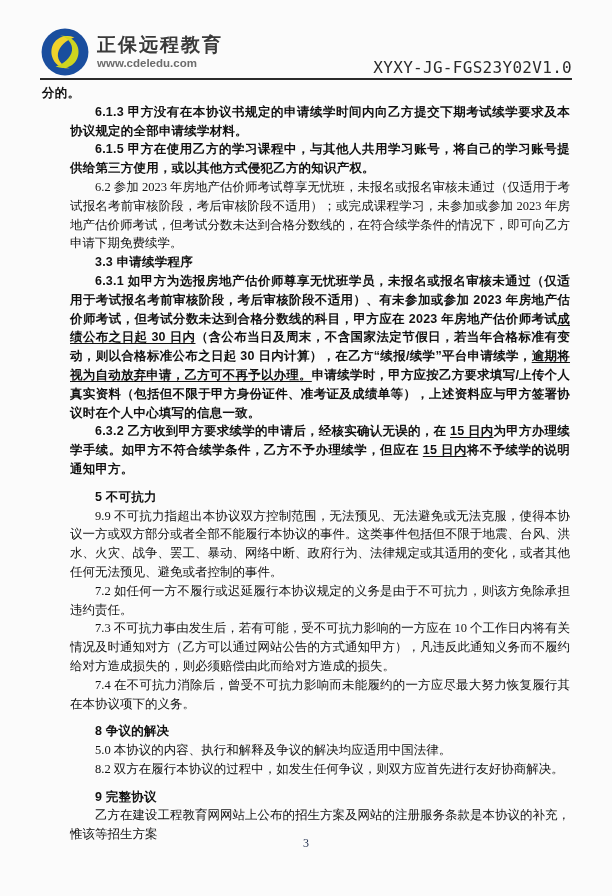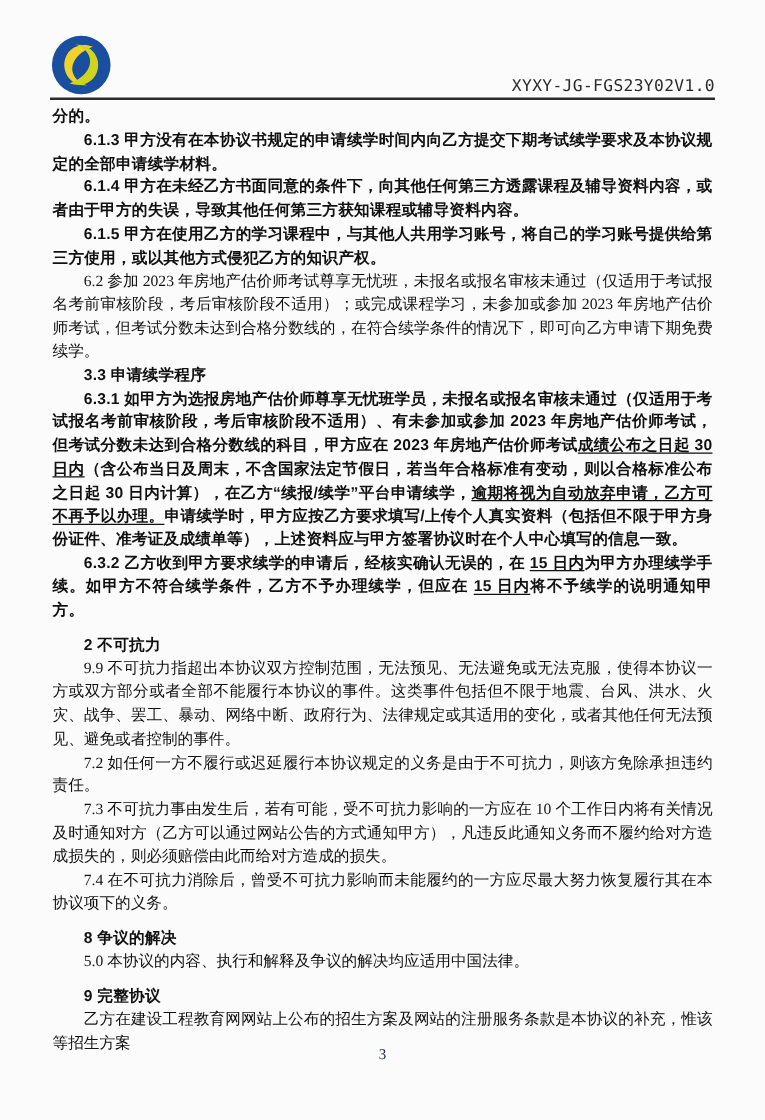--- a/index.html
+++ b/index.html
@@ -35,39 +35,39 @@
     font-family: "Liberation Sans", sans-serif;
     font-size: 11.5px;
     font-weight: 700;
     color: #6b6b6b;
     line-height: 14px;
   }
   .doc-code {
     position: absolute;
     right: 40px; bottom: 3px;
     font-family: "DejaVu Sans Mono", monospace;
-    font-size: 13px;
+    font-size: 16px;
     color: #2a2a2a;
     letter-spacing: 0.3px;
     text-align: right;
   }
   .header-rule {
     position: absolute;
     left: 40px; right: 40px; bottom: 0;
     border-bottom: 2px solid #2b2b2b;
   }
   
   .doc-body {
     margin: 4px 42px 0 42px;
     font-size: 12.5px;
     line-height: 18.8px;
     text-align: justify;
   }
   .para { margin: 0; }
-  .para.indent { text-indent: 2em; }
+  .para.indent { text-indent: 2em; margin-left: 28px; }
   .para.bold, .para.heading {
     font-family: "Liberation Sans", sans-serif;
     font-weight: 700;
     letter-spacing: 0.2px;
   }
   .para.normal { font-weight: 400; }
   .para.heading { margin-top: 9px; }
   .u { text-decoration: underline; text-underline-offset: 2px; }
   
   .footer {
@@ -83,41 +83,45 @@
 
 <div class="page">
 
   <div class="header">
     <div class="logo">
       <svg class="logo-icon" viewBox="0 0 48 48" aria-hidden="true">
         <circle cx="24" cy="24" r="22.5" fill="#1a4e9e"></circle>
         <path d="M33 10 C20 5 8.5 15 11.5 28 C13.5 35.5 20.5 40.5 28.5 39.5 C20 37.5 15 29.5 18 22.5 C21 15.5 27.5 12 33 10 Z" fill="#f0d22c"></path>
         <path d="M15 38 C28 43 39.5 33 36.5 20 C34.5 12.5 27.5 7.5 19.5 8.5 C28 10.5 33 18.5 30 25.5 C27 32.5 20.5 36 15 38 Z" fill="#cfd41f"></path>
       </svg>
+      <div class="logo-text">
+        <div class="logo-title">正保远程教育</div>
+        <div class="logo-url">www.cdeledu.com</div>
+      </div>
     </div>
     <div class="doc-code">XYXY-JG-FGS23Y02V1.0</div>
     <div class="header-rule"></div>
   </div>
 
   <div class="doc-body">
       <p class="para bold"><span>分的。</span></p>
       <p class="para bold indent"><span>6.1.3 甲方没有在本协议书规定的申请续学时间内向乙方提交下期考试续学要求及本协议规定的全部申请续学材料。</span></p>
-      <p class="para bold indent"><span>6.1.4 甲方在未经乙方书面同意的条件下，向其他任何第三方透露课程及辅导资料内容，或者由于甲方的失误，导致其他任何第三方获知课程或辅导资料内容。</span></p>
       <p class="para bold indent"><span>6.1.5 甲方在使用乙方的学习课程中，与其他人共用学习账号，将自己的学习账号提供给第三方使用，或以其他方式侵犯乙方的知识产权。</span></p>
       <p class="para normal indent"><span>6.2 参加 2023 年房地产估价师考试尊享无忧班，未报名或报名审核未通过（仅适用于考试报名考前审核阶段，考后审核阶段不适用）；或完成课程学习，未参加或参加 2023 年房地产估价师考试，但考试分数未达到合格分数线的，在符合续学条件的情况下，即可向乙方申请下期免费续学。</span></p>
       <p class="para bold indent"><span>3.3 申请续学程序</span></p>
       <p class="para bold indent"><span>6.3.1 如甲方为选报房地产估价师尊享无忧班学员，未报名或报名审核未通过（仅适用于考试报名考前审核阶段，考后审核阶段不适用）、有未参加或参加 2023 年房地产估价师考试，但考试分数未达到合格分数线的科目，甲方应在 2023 年房地产估价师考试</span><span class="u">成绩公布之日起 30 日内</span><span>（含公布当日及周末，不含国家法定节假日，若当年合格标准有变动，则以合格标准公布之日起 30 日内计算），在乙方“续报/续学”平台申请续学，</span><span class="u">逾期将视为自动放弃申请，乙方可不再予以办理。</span><span>申请续学时，甲方应按乙方要求填写/上传个人真实资料（包括但不限于甲方身份证件、准考证及成绩单等），上述资料应与甲方签署协议时在个人中心填写的信息一致。</span></p>
       <p class="para bold indent"><span>6.3.2 乙方收到甲方要求续学的申请后，经核实确认无误的，在 </span><span class="u">15 日内</span><span>为甲方办理续学手续。如甲方不符合续学条件，乙方不予办理续学，但应在 </span><span class="u">15 日内</span><span>将不予续学的说明通知甲方。</span></p>
-      <p class="para heading indent"><span>2 不可抗力</span></p>
+      <p class="para heading indent"><span>5 不可抗力</span></p>
       <p class="para normal indent"><span>9.9 不可抗力指超出本协议双方控制范围，无法预见、无法避免或无法克服，使得本协议一方或双方部分或者全部不能履行本协议的事件。这类事件包括但不限于地震、台风、洪水、火灾、战争、罢工、暴动、网络中断、政府行为、法律规定或其适用的变化，或者其他任何无法预见、避免或者控制的事件。</span></p>
       <p class="para normal indent"><span>7.2 如任何一方不履行或迟延履行本协议规定的义务是由于不可抗力，则该方免除承担违约责任。</span></p>
       <p class="para normal indent"><span>7.3 不可抗力事由发生后，若有可能，受不可抗力影响的一方应在 10 个工作日内将有关情况及时通知对方（乙方可以通过网站公告的方式通知甲方），凡违反此通知义务而不履约给对方造成损失的，则必须赔偿由此而给对方造成的损失。</span></p>
       <p class="para normal indent"><span>7.4 在不可抗力消除后，曾受不可抗力影响而未能履约的一方应尽最大努力恢复履行其在本协议项下的义务。</span></p>
       <p class="para heading indent"><span>8 争议的解决</span></p>
       <p class="para normal indent"><span>5.0 本协议的内容、执行和解释及争议的解决均应适用中国法律。</span></p>
+      <p class="para normal indent"><span>8.2 双方在履行本协议的过程中，如发生任何争议，则双方应首先进行友好协商解决。</span></p>
       <p class="para heading indent"><span>9 完整协议</span></p>
       <p class="para normal indent"><span>乙方在建设工程教育网网站上公布的招生方案及网站的注册服务条款是本协议的补充，惟该等招生方案</span></p>
     </div>
 
   <div class="footer">
     <span>3</span>
   </div>
 
 </div>
 

